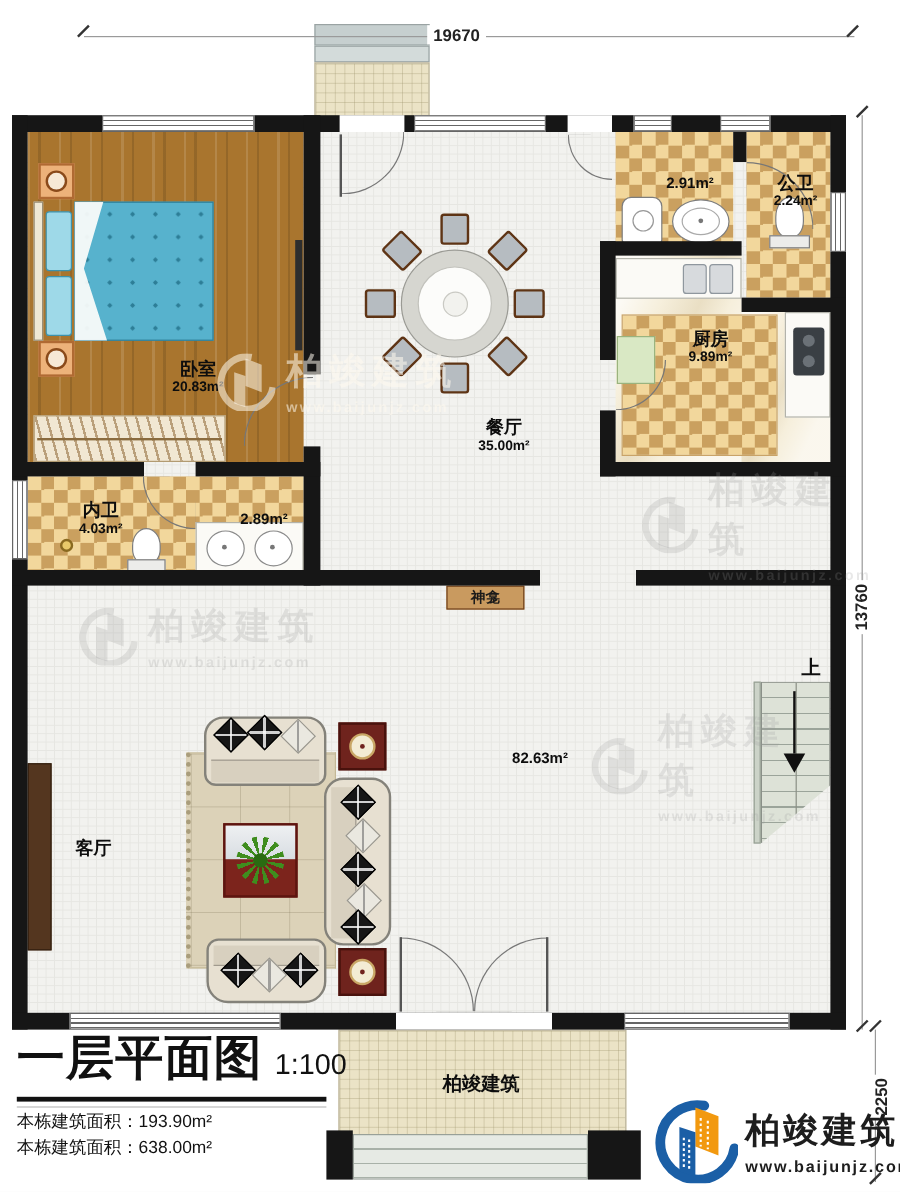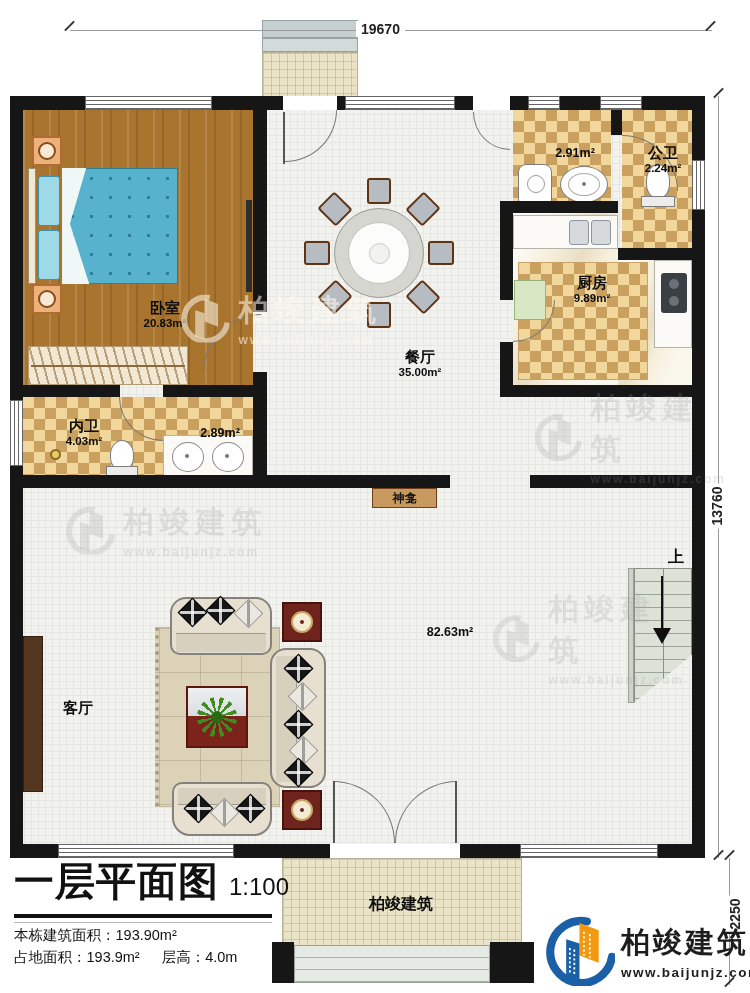--- a/index.html
+++ b/index.html
@@ -332,21 +332,21 @@
   <div class="tick" style="left:723px;top:981px;"></div>
   <div class="dim-v" style="left:716px;top:906px;">2250</div>
 
   <div class="tb">
     <div style="white-space:nowrap;">
       <span class="tb-title">一层平面图</span><span class="tb-scale">1:100</span>
     </div>
     <div class="tb-bar"></div>
     <div class="tb-thin"></div>
     <div class="tb-row"><span>本栋建筑面积：</span><span>193.90m²</span></div>
-    <div class="tb-row"><span>占地面积：</span><span>193.9m²</span><span style="display:inline-block;width:22px;"></span><span>层高：</span><span>4.0m</span></div>
+    <div class="tb-row"><span>本栋建筑面积：</span><span>638.00m²</span></div>
   </div>
 
   <div class="logo">
     <svg width="74" height="70" viewBox="0 0 100 92">
       <path d="M62 6 A42 42 0 1 0 96 54" fill="none" stroke="#1b5fa6" stroke-width="11" stroke-linecap="round"></path>
       <path d="M52 8 L78 18 V62 L52 52 Z" fill="#f2990f"></path>
       <path d="M34 30 L52 36 V86 L34 80 Z" fill="#1b5fa6"></path>
       <path d="M39 42 v34 M45 44 v34" stroke="#fff" stroke-width="2.4" stroke-dasharray="3 3" fill="none"></path>
       <path d="M58 20 v32 M66 23 v32" stroke="#fff" stroke-width="2.4" stroke-dasharray="3 3" fill="none"></path>
     </svg>

